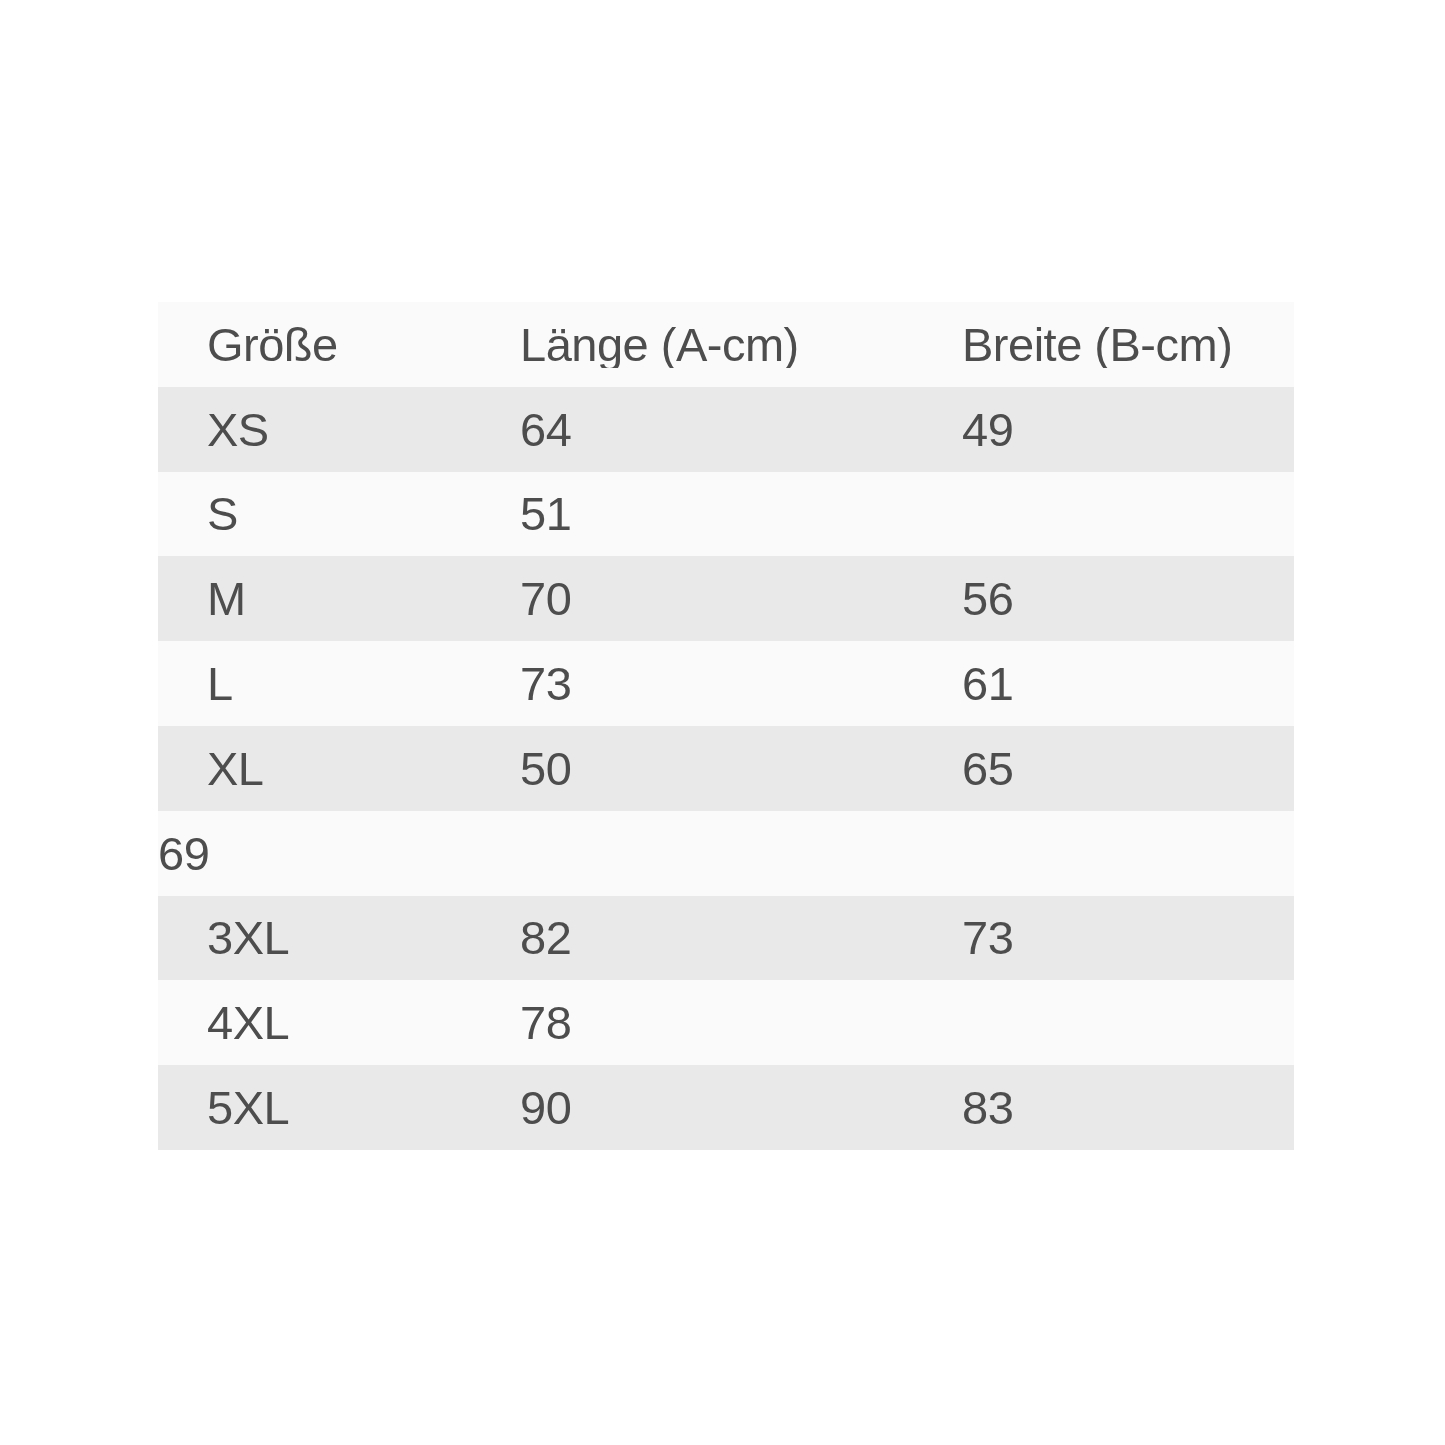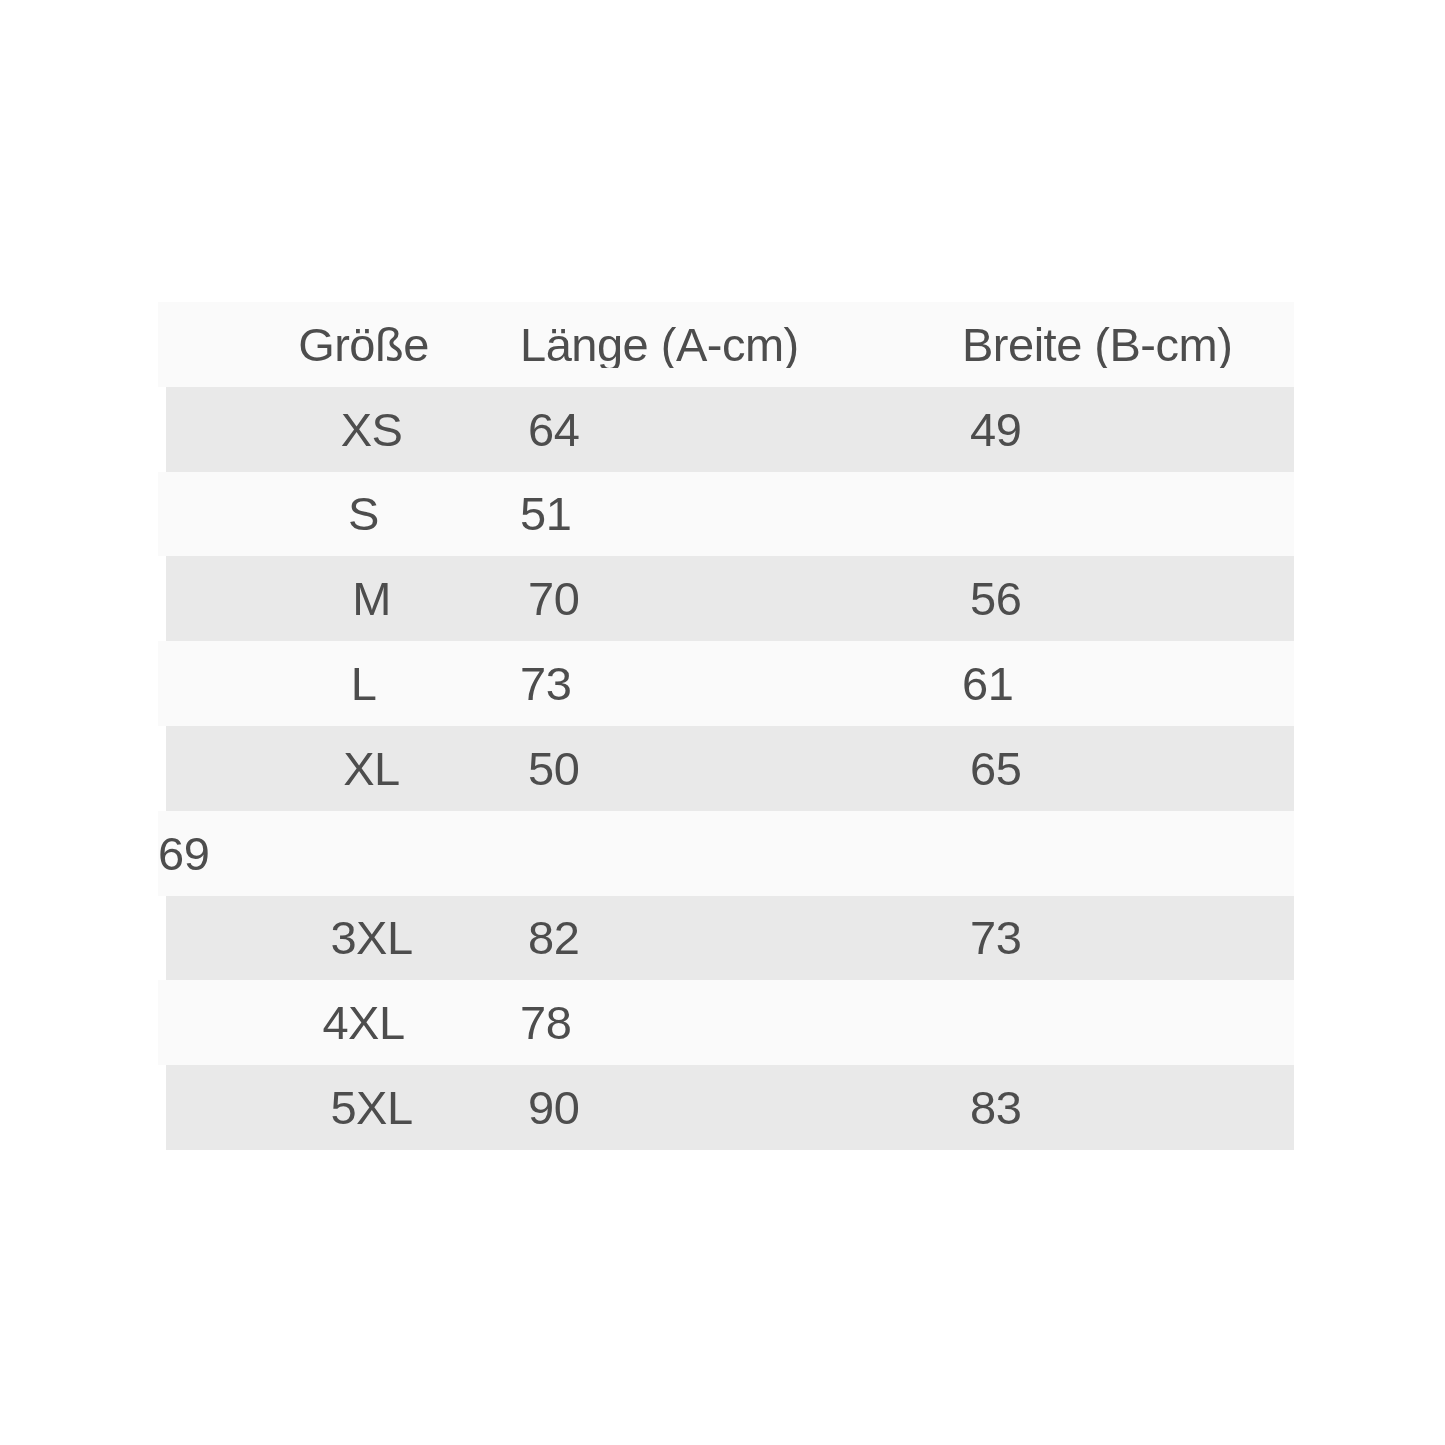--- a/index.html
+++ b/index.html
@@ -30,27 +30,27 @@
     font-size: 47px;
     line-height: 1;
   }
   .row {
     flex: 1;
     display: grid;
     grid-template-columns: 362px 442px 1fr;
     align-items: center;
     background: var(--row-light);
   }
-  .row.alt { background: var(--row-alt); margin-left: 8px; }
+  .row.alt { background: var(--row-alt); }
   .cell {
     white-space: nowrap;
     overflow: hidden;
     letter-spacing: -0.5px;
   }
-  .cell.first { padding-left: 49px; text-align: center; }
+  .cell.first { padding-left: 49px; }
 </style>
 </head>
 <body>
 
 <div class="size-table">
 
   <div class="row header">
     <div class="cell first">Größe</div>
     <div class="cell">Länge (A-cm)</div>
     <div class="cell">Breite (B-cm)</div>

